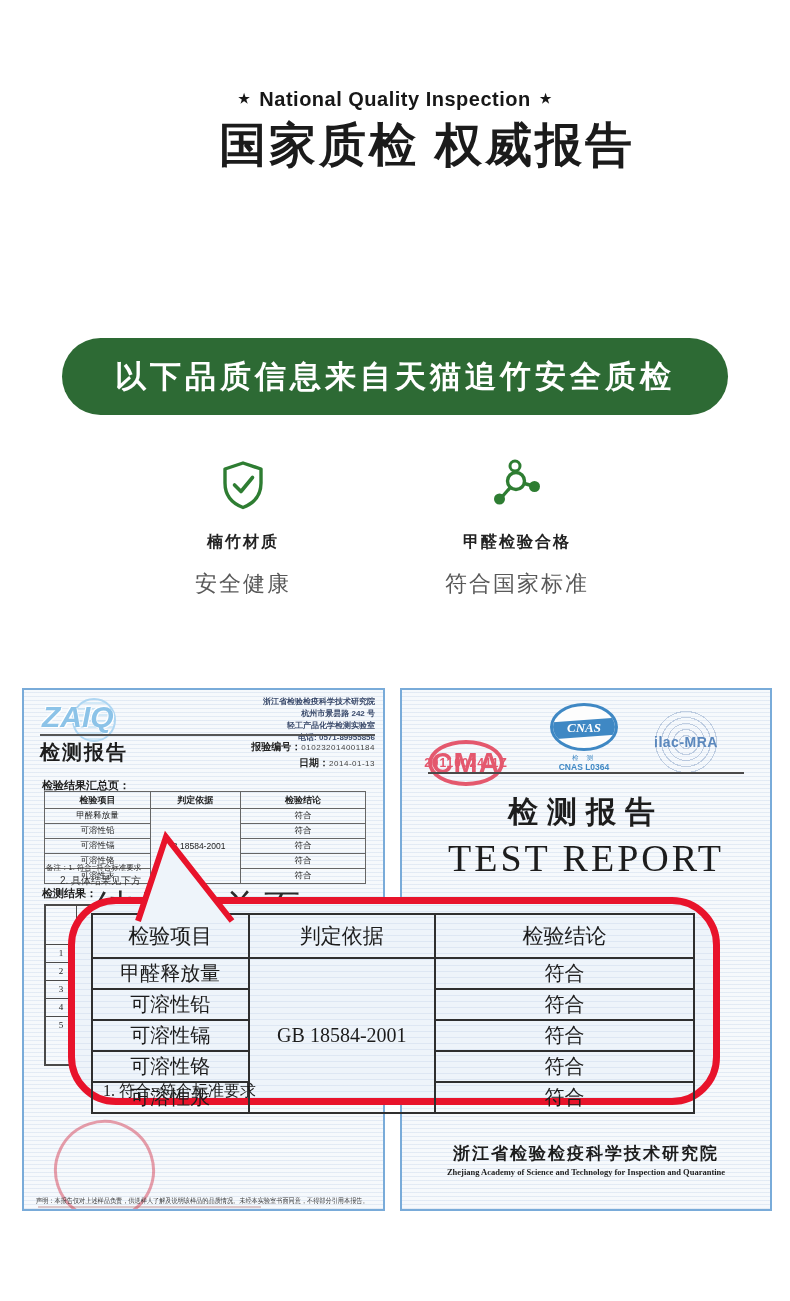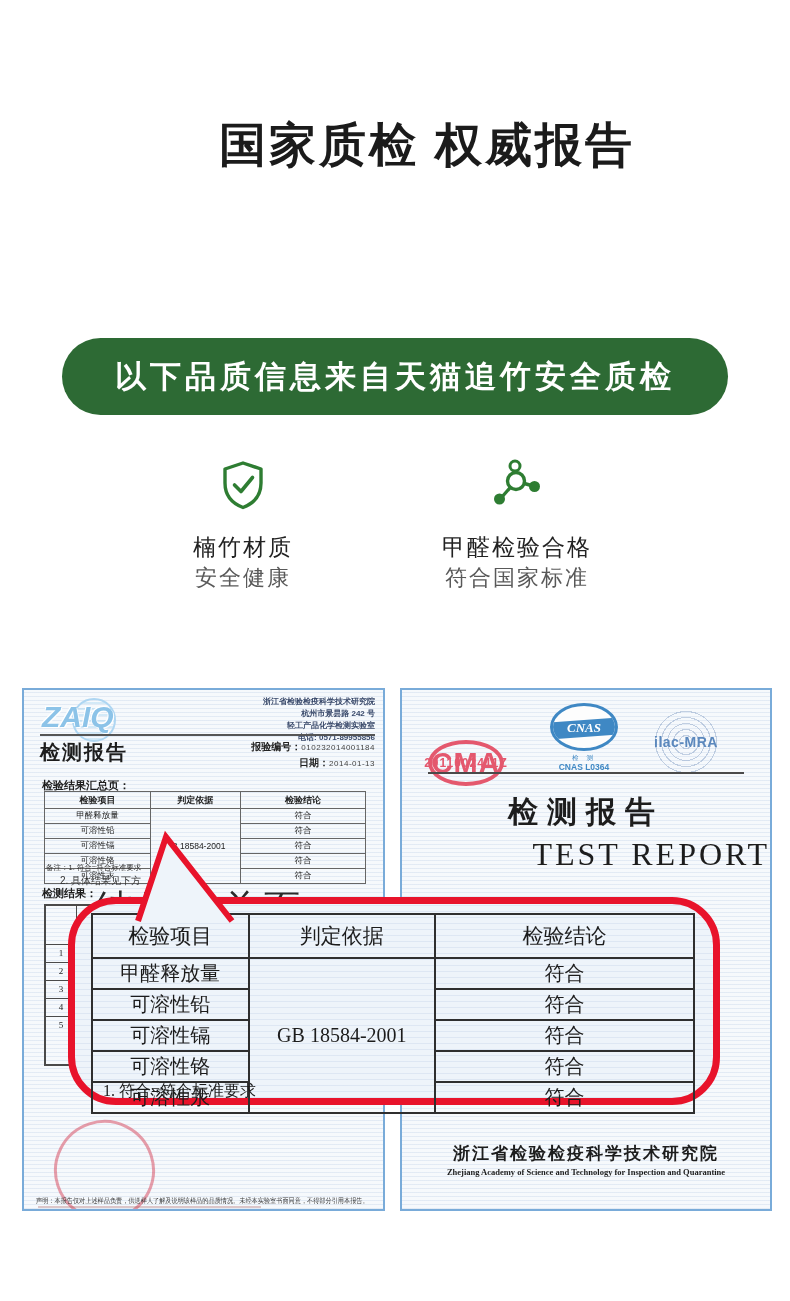--- a/index.html
+++ b/index.html
@@ -12,22 +12,22 @@
   .eyebrow .star{font-size:13px;vertical-align:3px;padding:0 9px;}
   .main-title{top:114px;left:0;width:100%;text-align:center;font-size:47px;font-weight:800;color:#1b1b1b;letter-spacing:3px;margin-left:32px;}
   .subtitle{top:202px;left:0;width:100%;text-align:center;font-size:23px;color:#333333;letter-spacing:1px;}
 
   
   .banner{left:62px;top:318px;width:666px;height:77px;background:#2d6a34;border-radius:40px;
           color:#ffffff;font-size:31px;font-weight:bold;text-align:center;line-height:77px;letter-spacing:4px;margin-top:20px;}
 
   
   .feature{top:458px;width:230px;text-align:center;}
-  .feature .f-title{margin-top:16px;font-size:23px;font-weight:normal;color:#222222;letter-spacing:2px;}
-  .feature .f-desc{font-size:22px;color:#595959;letter-spacing:2px;}
+  .feature .f-title{margin-top:16px;font-size:16px;font-weight:bold;color:#222222;letter-spacing:2px;}
+  .feature .f-desc{margin-top:16px;font-size:22px;color:#595959;letter-spacing:2px;}
 
   
   .cert{top:688px;height:523px;border:2px solid #79abd9;box-sizing:border-box;overflow:hidden;
         background-color:#f6f9fc;
         background-image:repeating-linear-gradient(0deg,rgba(125,158,205,0.16) 0px,rgba(125,158,205,0.16) 1px,transparent 1px,transparent 4px);}
   .cert.left{left:22px;width:363px;}
   .cert.right{left:400px;width:372px;}
 
   
   .zaiq{left:16px;top:8px;width:130px;height:40px;}
@@ -68,21 +68,21 @@
   .cnas-word{position:absolute;left:0;top:14px;width:100%;text-align:center;color:#ffffff;font-size:13px;font-weight:bold;
              font-style:italic;font-family:"Liberation Serif",serif;}
   .cnas-sub{left:138px;top:64px;width:88px;text-align:center;font-size:6.5px;color:#3f88c4;letter-spacing:3px;}
   .cnas-num{left:138px;top:72px;width:88px;text-align:center;font-size:8.5px;font-weight:bold;color:#3f88c4;}
   .ilac-badge{left:252px;top:20px;width:64px;height:64px;border-radius:50%;
               background:repeating-radial-gradient(circle at 50% 50%,rgba(140,165,200,0.5) 0 1px,transparent 1px 6px);}
   .ilac-word{position:absolute;left:0;top:24px;width:100%;text-align:center;font-size:14px;font-weight:bold;color:#5b88bd;letter-spacing:0.5px;}
   .r-div{left:26px;right:26px;top:82px;height:2px;background:#4a4a4a;}
   .r-title-cn{left:0;top:102px;width:100%;text-align:center;font-size:30px;font-weight:bold;color:#1d1d1d;
               font-family:"Liberation Serif",serif;letter-spacing:9px;}
-  .r-title-en{left:0;top:146px;width:100%;text-align:right;font-size:32px;color:#1d1d1d;
+  .r-title-en{left:0;top:146px;width:100%;text-align:center;font-size:38px;color:#1d1d1d;
               font-family:"Liberation Serif",serif;letter-spacing:3px;}
   .r-org-cn{left:0;top:452px;width:100%;text-align:center;font-size:17px;font-weight:bold;color:#1d1d1d;
             font-family:"Liberation Serif",serif;letter-spacing:2px;}
   .r-org-en{left:0;top:477px;width:100%;text-align:center;font-size:8.5px;font-weight:bold;color:#1d1d1d;
             font-family:"Liberation Serif",serif;}
 
   
   .bubble{left:68px;top:897px;width:652px;height:208px;border:7px solid #e8132b;border-radius:48px;box-sizing:border-box;
           background-color:#eef4fa;z-index:6;
           background-image:repeating-linear-gradient(0deg,rgba(128,158,205,0.15) 0 1px,transparent 1px,transparent 6px);}
@@ -94,20 +94,23 @@
   .zoom-table .c1{width:26%;}
   .zoom-table .c2{width:31%;}
   .zoom-table .c3{width:43%;}
   .zoom-note{position:absolute;left:28px;top:177px;font-size:16px;color:#1c1c1c;font-family:"Liberation Serif",serif;}
 </style>
 </head>
 <body>
 
 <div class="canvas">
 
+  <div class="abs eyebrow">
+    <span class="star">★</span><span>National Quality Inspection</span><span class="star">★</span>
+  </div>
   <div class="abs main-title">国家质检 权威报告</div>
 
   <div class="abs banner">以下品质信息来自天猫追竹安全质检</div>
 
   <div class="abs feature" style="left:128px;">
     <span>
       <svg width="54" height="54" viewBox="0 0 54 54">
         <path d="M27 5 L45 11 V25 C45 38 37.5 45.5 27 49.5 C16.5 45.5 9 38 9 25 V11 Z" fill="none" stroke="#2e7d32" stroke-width="3.4" stroke-linejoin="round"></path>
         <path d="M18.5 27 L25 33.5 L36.5 19.5" fill="none" stroke="#2e7d32" stroke-width="3.6" stroke-linecap="round" stroke-linejoin="round"></path>
       </svg>

